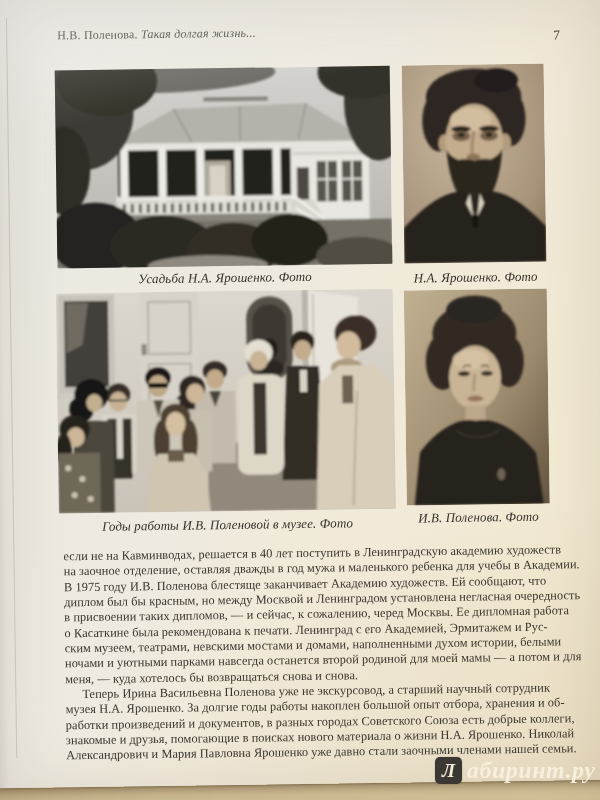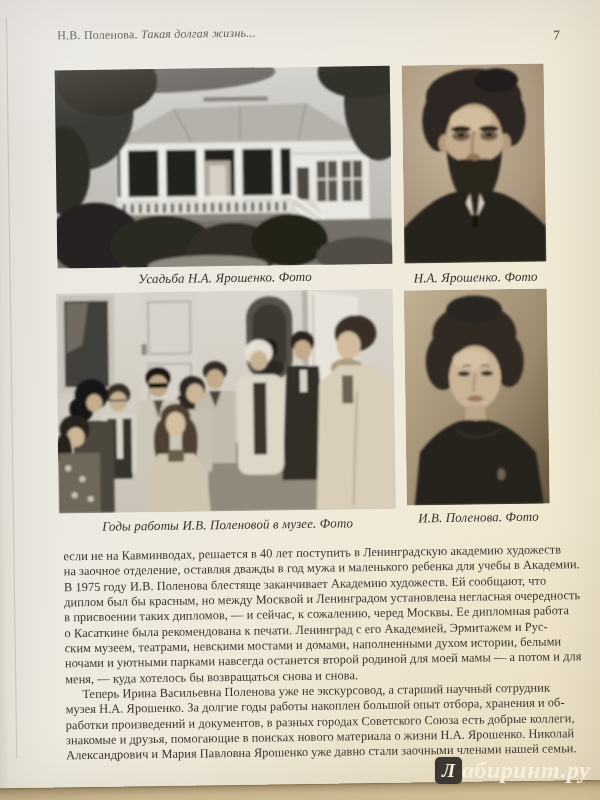--- a/index.html
+++ b/index.html
@@ -45,21 +45,21 @@
   .bodytext .line{white-space:nowrap;height:15.35px;line-height:15.35px;letter-spacing:.05px;}
   .bodytext .indent{padding-left:17px;}
 
   .watermark{position:absolute;left:435px;top:757px;display:flex;align-items:center;z-index:5;}
   .wm-badge{
     width:27px;height:27px;border-radius:5px;background:#3b3733;color:#f4ecd8;
     font-weight:bold;font-style:italic;font-size:19px;display:flex;align-items:center;justify-content:center;
     box-shadow:0 0 2px rgba(0,0,0,.2);
   }
   .wm-text{
-    font-weight:bold;font-style:italic;font-size:24px;color:rgba(248,240,221,.95);
+    margin-left:5px;font-weight:bold;font-style:italic;font-size:24px;color:rgba(248,240,221,.95);
     letter-spacing:.5px;white-space:nowrap;
   }
 </style>
 </head>
 <body>
 
 <div class="canvas">
   <div class="page">
     <div class="content">
 

